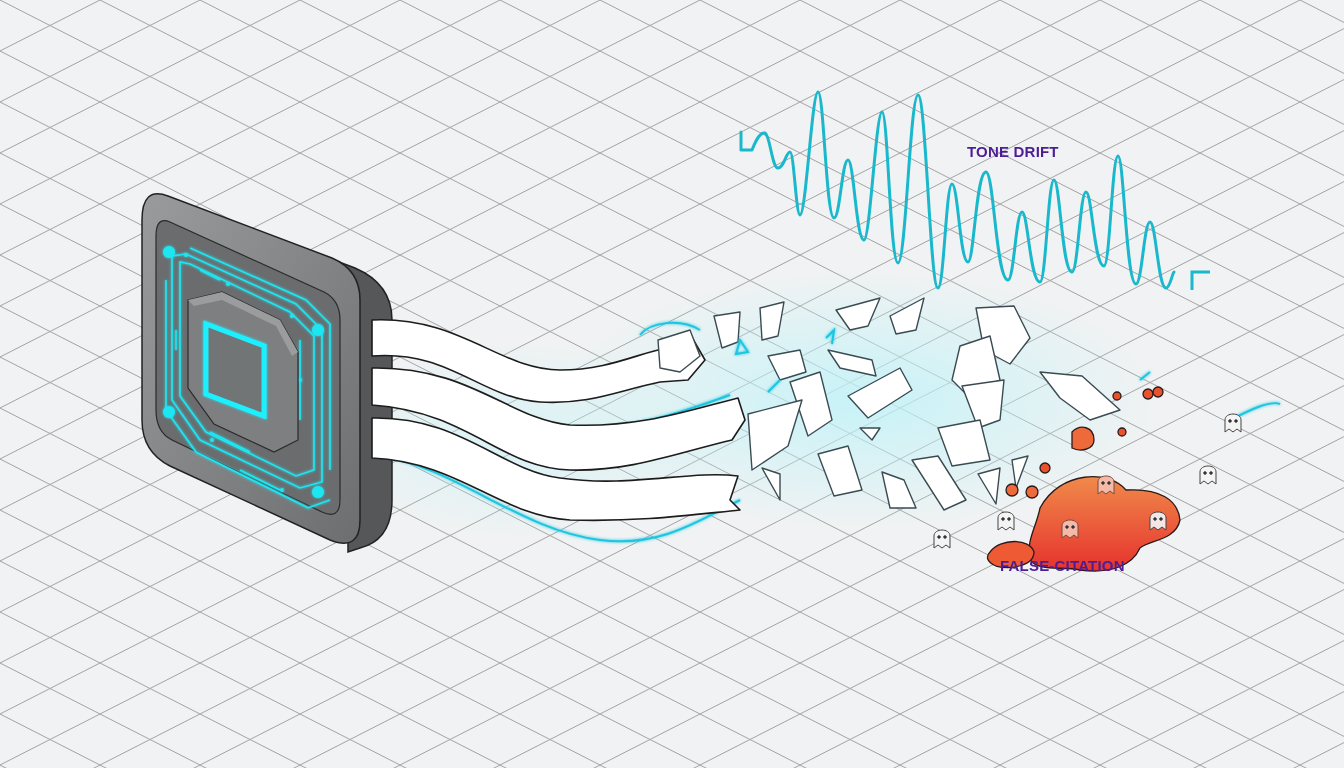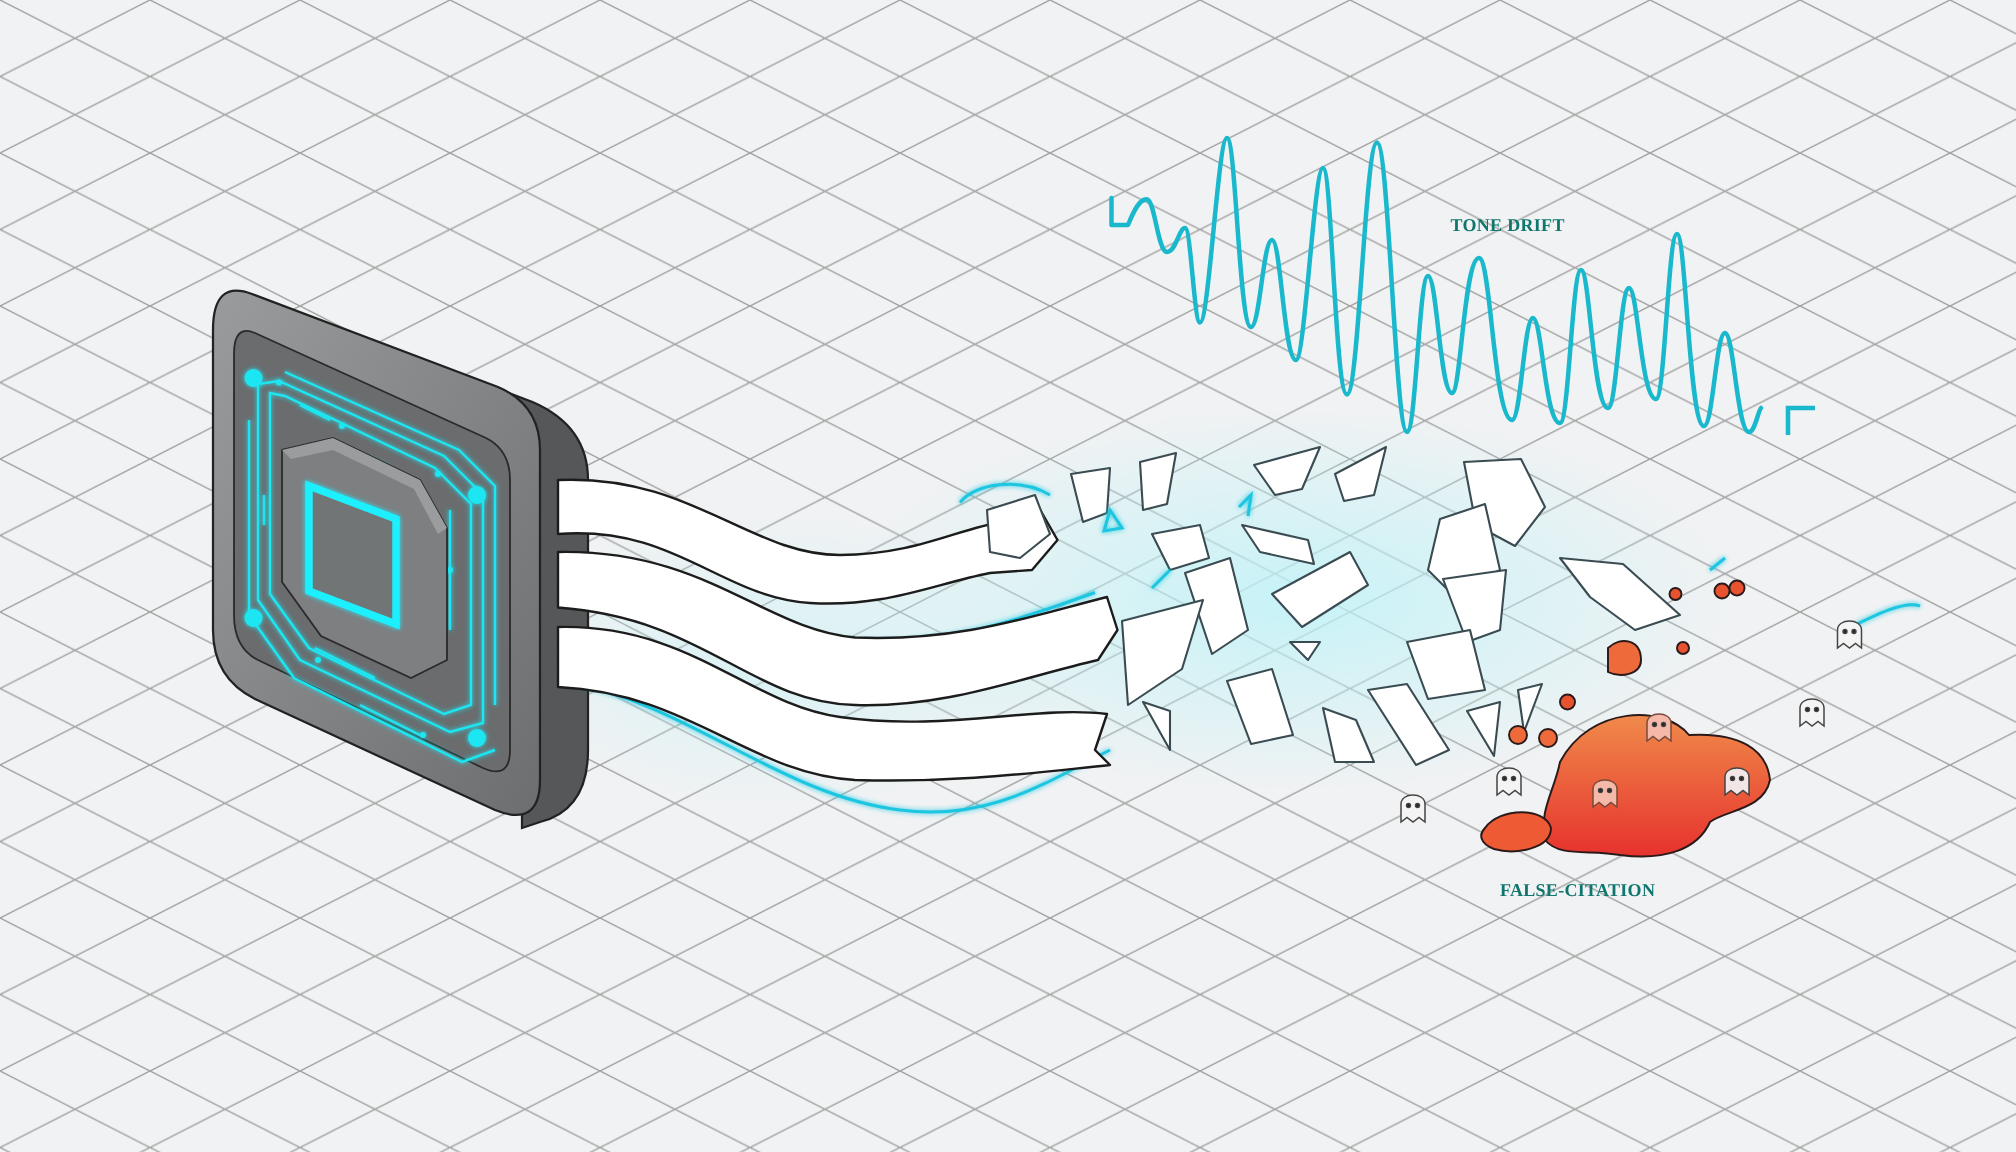--- a/index.html
+++ b/index.html
@@ -1,20 +1,20 @@
 <!DOCTYPE html>
 <html><head>
 <meta charset="utf-8">
 <style>
   html, body { margin: 0; padding: 0; }
   body { width: 1344px; height: 768px; overflow: hidden; background: #f1f2f3; position: relative; font-family: "Liberation Sans", sans-serif; }
   #scene { position: absolute; left: 0; top: 0; width: 1344px; height: 768px; }
-  .label { position: absolute; font-family: Liberation Serif, serif; font-weight: bold; color: #0f766e; font-size: 12px; letter-spacing: 0.2px; white-space: nowrap; }
+  .label { position: absolute; font-family: Liberation Sans, sans-serif; font-weight: bold; color: #4c1d95; font-size: 15px; letter-spacing: 0.2px; white-space: nowrap; }
   #tone-label { left: 967px; top: 143px; }
-  #false-label { left: 1000px; top: 586px; }
+  #false-label { left: 1000px; top: 557px; }
 </style>
 </head>
 <body>
 
 <svg id="scene" viewBox="0 0 1344 768" xmlns="http://www.w3.org/2000/svg">
   <defs>
     <pattern id="isogrid" width="100" height="51" patternUnits="userSpaceOnUse">
       <rect width="100" height="51" fill="#f1f2f3"></rect>
       <path d="M0,0 L100,51 M0,51 L100,0 M-50,25.5 L50,76.5 M50,-25.5 L150,25.5 M-50,25.5 L50,-25.5 M50,76.5 L150,25.5" stroke="#a3a3a3" stroke-width="1" fill="none"></path>
     </pattern>

